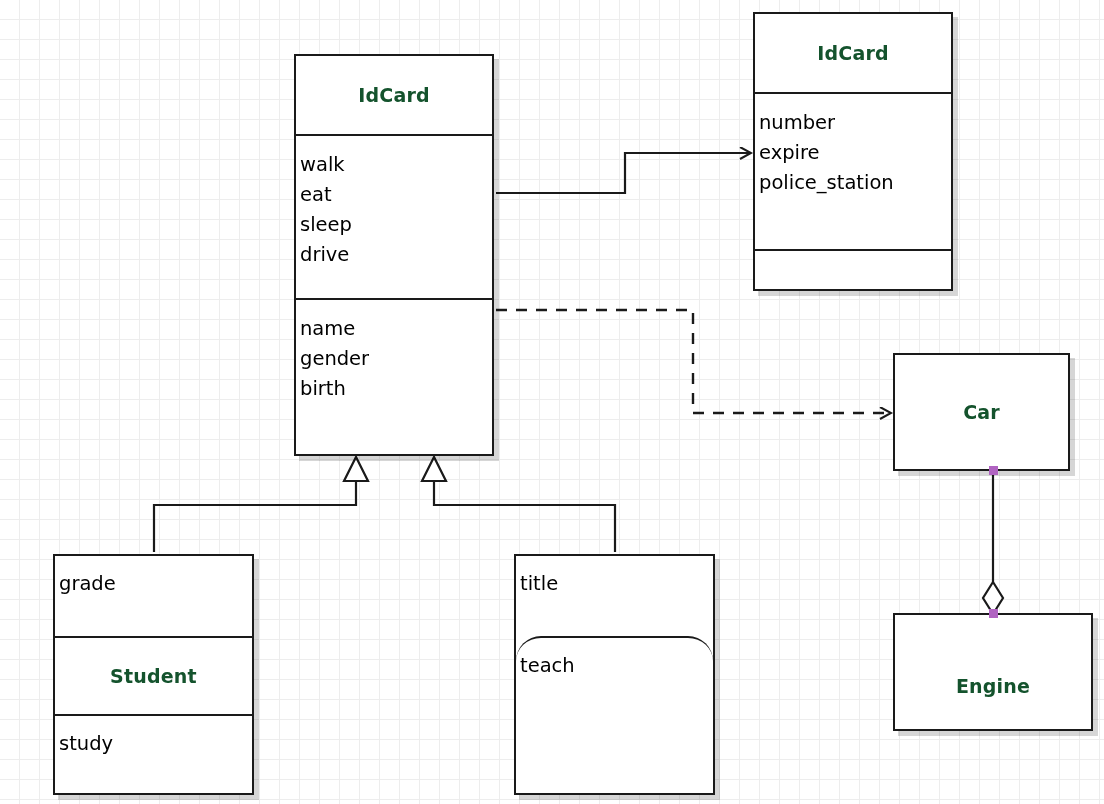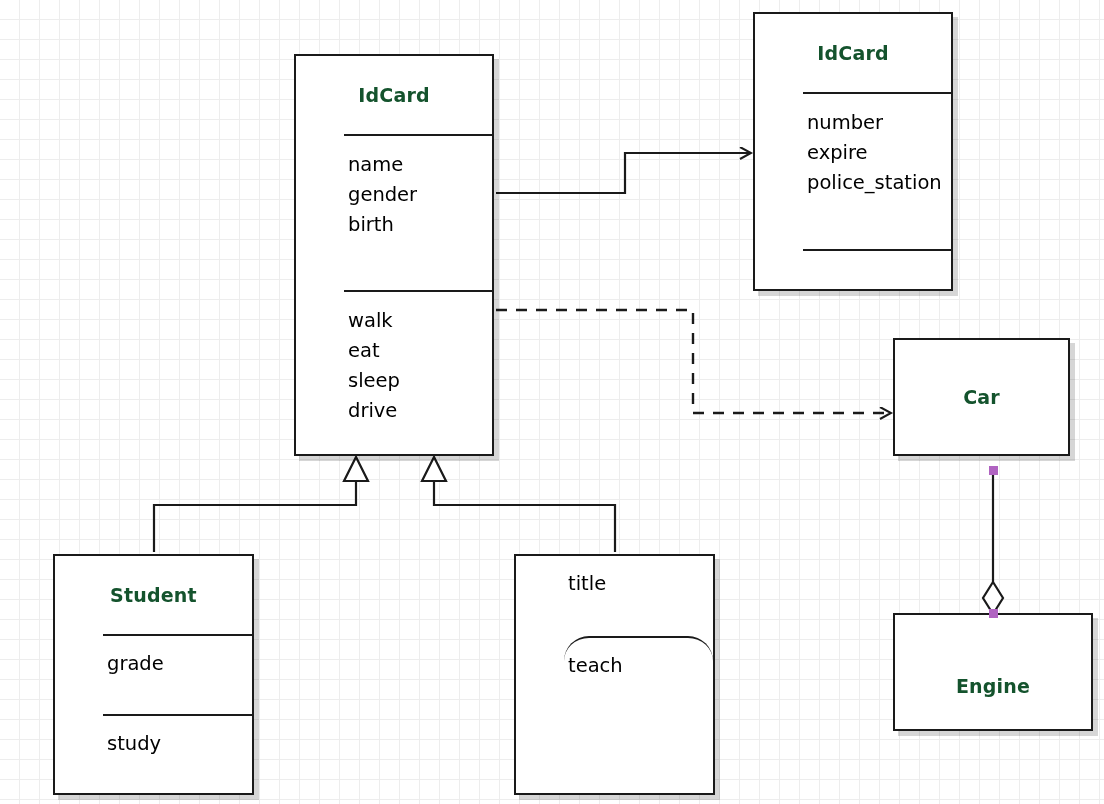--- a/index.html
+++ b/index.html
@@ -51,21 +51,20 @@
     font-weight: bold;
     font-size: 19px;
     color: #14532d;
     letter-spacing: 0.2px;
   }
   .members {
     padding: 14px 4px 0 4px;
     font-size: 19.5px;
     line-height: 30px;
     color: #000000;
-    margin-left: 48px;
   }
   .members.tight {
     padding-top: 13px;
   }
   .member {
     white-space: nowrap;
   }
   .handle {
     position: absolute;
     width: 9px;
@@ -105,63 +104,63 @@
     </g>
 
     <g>
       <path d="M993,473 L993,582" fill="none" stroke="#1a1a1a" stroke-width="2.2"></path>
       <polygon points="993,582 1003,598 993,614 983,598" fill="#ffffff" stroke="#1a1a1a" stroke-width="2.2" stroke-linejoin="miter"></polygon>
     </g>
   </svg>
 
   <div class="uml-class" style="left:294px; top:54px; width:200px; height:402px;">
     <div class="compartment class-title" style="height:78px;">IdCard</div>
-    <div class="compartment members" style="height:156px;">
-      <div class="member">name</div>
-      <div class="member">gender</div>
-      <div class="member">birth</div>
-    </div>
     <div class="compartment members" style="height:164px;">
       <div class="member">walk</div>
       <div class="member">eat</div>
       <div class="member">sleep</div>
       <div class="member">drive</div>
+    </div>
+    <div class="compartment members" style="height:156px;">
+      <div class="member">name</div>
+      <div class="member">gender</div>
+      <div class="member">birth</div>
     </div>
   </div>
 
   <div class="uml-class" style="left:753px; top:12px; width:200px; height:279px;">
     <div class="compartment class-title" style="height:78px;">IdCard</div>
     <div class="compartment members" style="height:157px;">
       <div class="member">number</div>
       <div class="member">expire</div>
       <div class="member">police_station</div>
     </div>
     <div class="compartment members" style="height:44px;"></div>
   </div>
 
   <div class="uml-class" style="left:53px; top:554px; width:201px; height:241px;">
-    <div class="compartment class-title" style="height:78px;">Student</div>
     <div class="compartment members tight" style="height:80px;">
       <div class="member">grade</div>
     </div>
+    <div class="compartment class-title" style="height:78px;">Student</div>
     <div class="compartment members tight" style="height:79px;">
       <div class="member">study</div>
     </div>
   </div>
 
   <div class="uml-class" style="left:514px; top:554px; width:201px; height:241px;">
     <div class="compartment members tight" style="height:80px;">
       <div class="member">title</div>
     </div>
     <div class="compartment members tight" style="height:79px;border-radius:25px;">
       <div class="member">teach</div>
     </div>
   </div>
 
-  <div class="uml-class" style="left:893px; top:338px; width:177px; height:118px;">
+  <div class="uml-class" style="left:893px; top:353px; width:177px; height:118px;">
     <div class="compartment class-title" style="height:114px;">Car</div>
   </div>
   <div class="handle" style="left:989px; top:466px;"></div>
 
   <div class="uml-class" style="left:893px; top:613px; width:200px; height:118px;">
     <div class="compartment class-title" style="height:142px;border-radius:26px;">Engine</div>
   </div>
   <div class="handle" style="left:989px; top:609px;"></div>
 
 </div>

